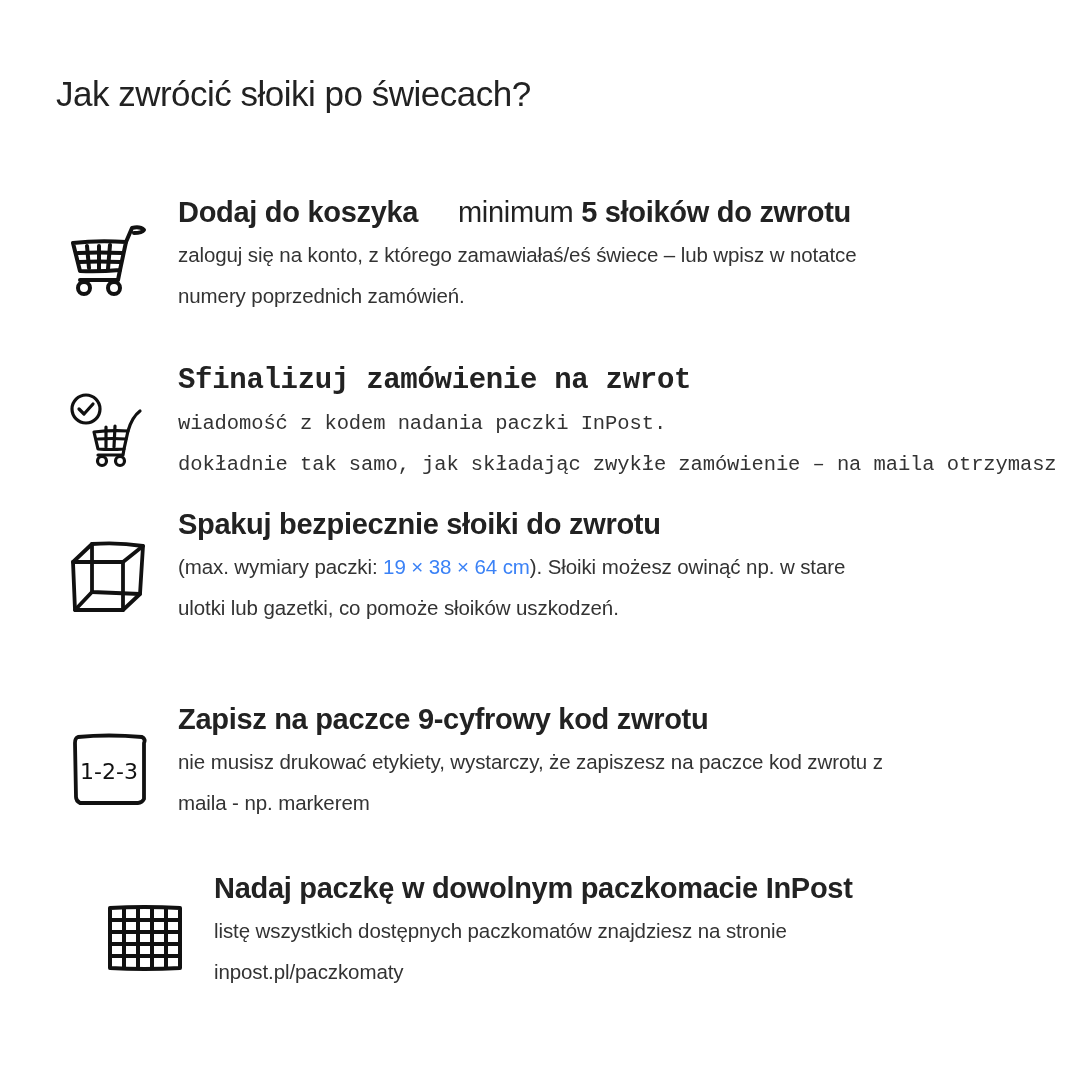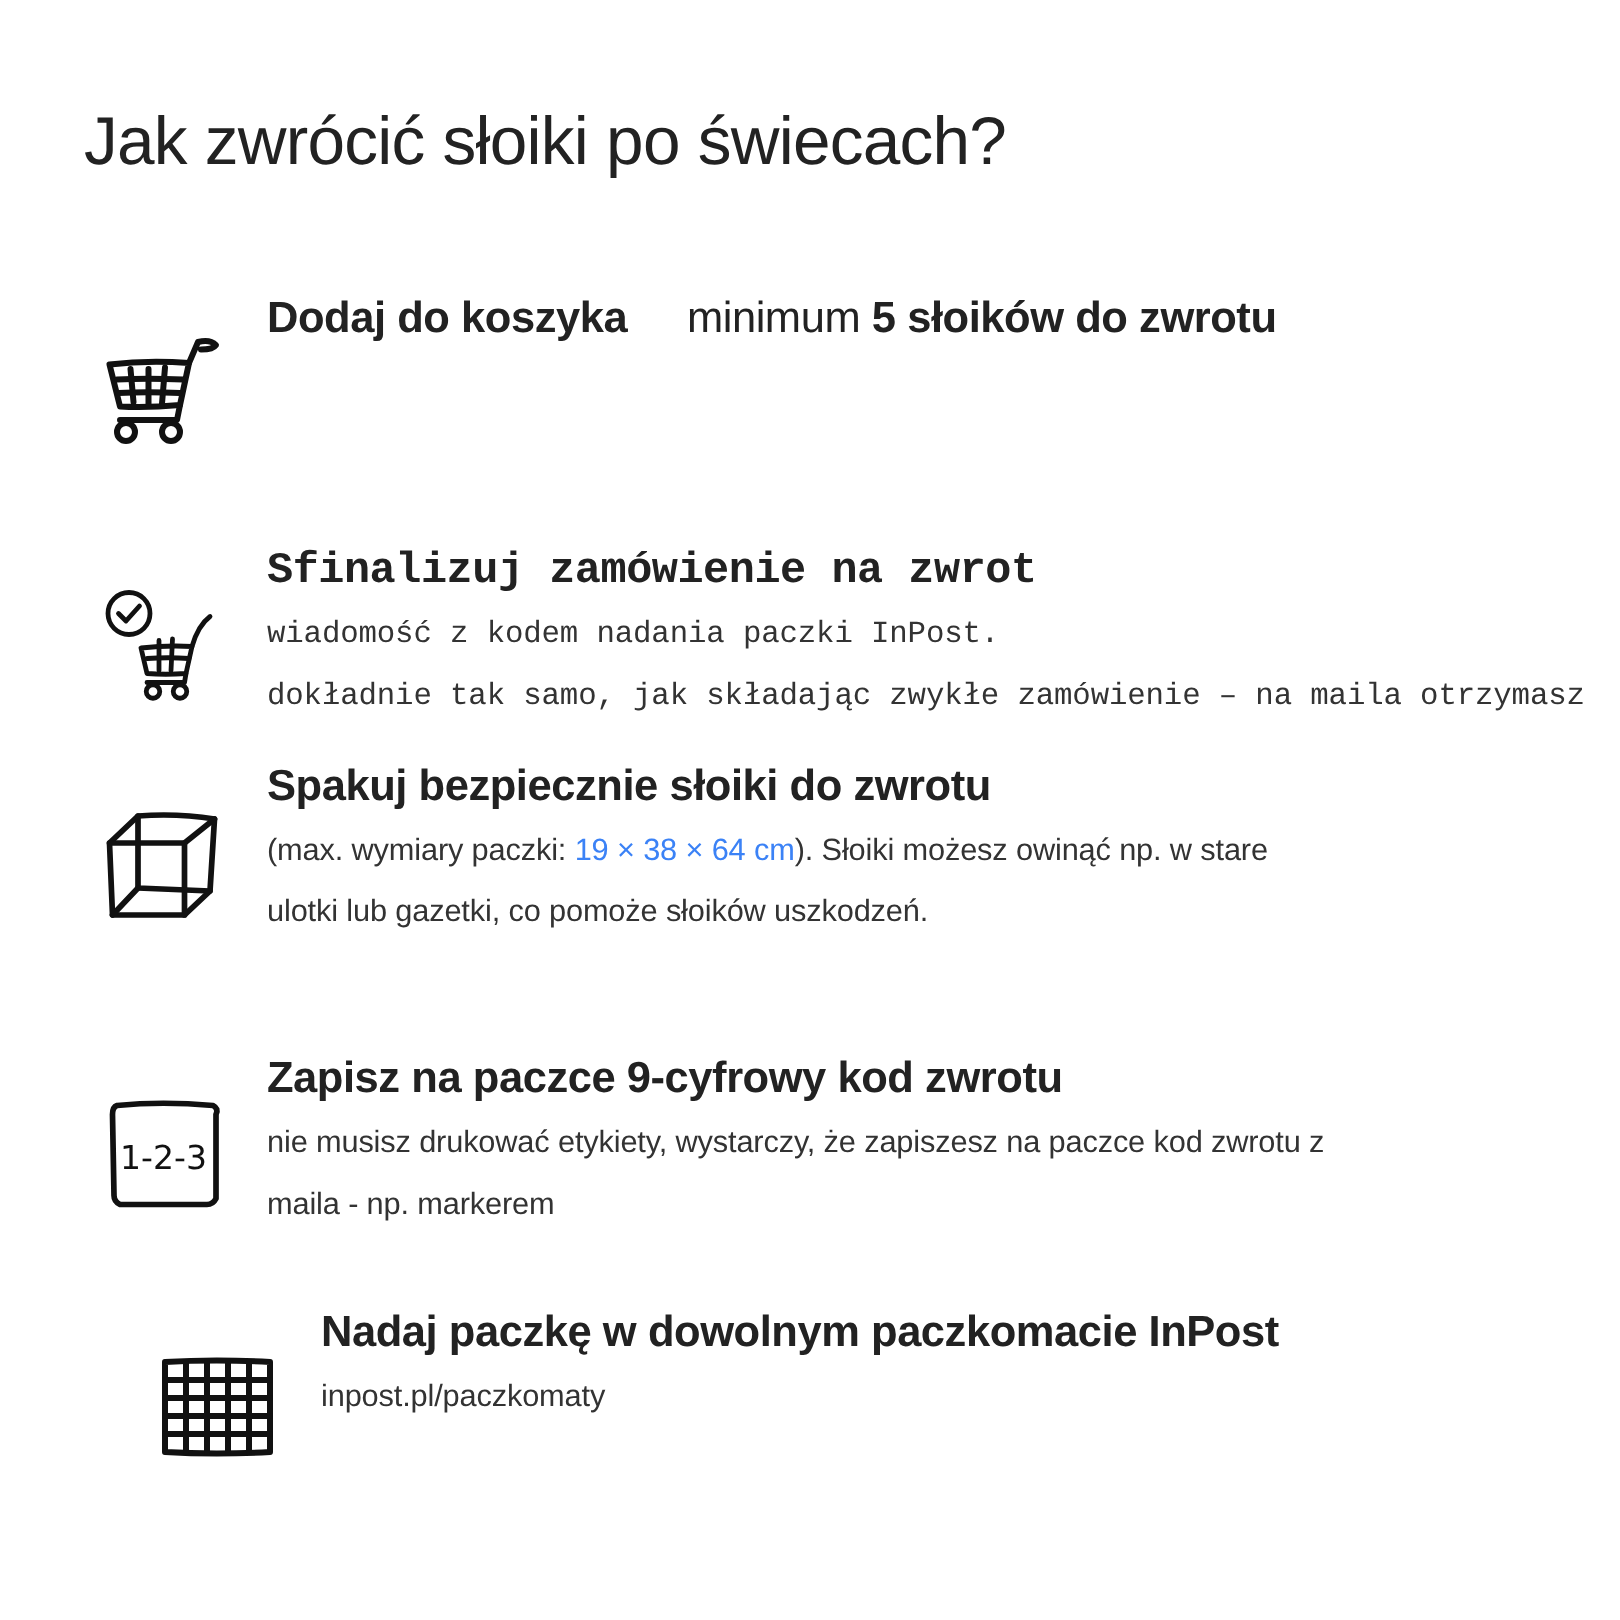--- a/index.html
+++ b/index.html
@@ -3,21 +3,21 @@
 <meta charset="utf-8">
 <style>
   html, body { margin: 0; padding: 0; }
   body {
     width: 1080px; height: 1080px; background: #ffffff; overflow: hidden;
     font-family: "Liberation Sans", "DejaVu Sans", sans-serif;
     color: #222222; position: relative;
   }
   .page-title {
     position: absolute; left: 56px; top: 64px; margin: 0;
-    font-size: 45px; font-weight: 500; letter-spacing: -0.5px; color: #222;
+    font-size: 35px; font-weight: 500; letter-spacing: -0.5px; color: #222;
     line-height: 60px; white-space: nowrap;
   }
   .step { position: absolute; left: 0; width: 1080px; height: 150px; }
   .step-icon { position: absolute; left: 68px; width: 82px; height: 82px; }
   .step-icon svg { width: 100%; height: 100%; display: block; }
   .step-text { position: absolute; left: 178px; top: 0; width: 860px; }
   .step-heading {
     margin: 0; font-size: 29px; line-height: 40px; font-weight: 600;
     color: #222; letter-spacing: -0.3px; white-space: nowrap;
   }
@@ -43,20 +43,24 @@
       <path d="M19 24 L21 46 M31 24 L31 48 M42 23 L40 47"></path>
       <path d="M10 31 Q30 30 54 31 M11 40 Q30 39 52 40"></path>
       <circle cx="16" cy="66" r="6"></circle>
       <circle cx="46" cy="66" r="6"></circle>
     </svg>
   </div>
   <div class="step-text">
     <h2 class="step-heading">
       <span>Dodaj do koszyka</span><span class="light"> minimum </span><span>5 słoików do zwrotu</span>
     </h2>
+    <p class="step-body">
+      <span class="line">zaloguj się na konto, z którego zamawiałaś/eś świece – lub wpisz w notatce</span>
+      <span class="line">numery poprzednich zamówień.</span>
+    </p>
   </div>
 </div>
 
 <div class="step" style="top:361px;font-family:Liberation Mono, monospace;">
   <div class="step-icon" style="top:28px;">
     <svg viewBox="0 0 82 82" fill="none" stroke="#111" stroke-width="3.2" stroke-linecap="round" stroke-linejoin="round">
       <circle cx="18" cy="20" r="14"></circle>
       <path d="M11 20 L16 25 L25 15"></path>
       <path d="M26 43 Q44 41 60 42 L56 60 Q42 61 30 60 Z"></path>
       <path d="M60 42 Q64 28 72 22"></path>
@@ -115,16 +119,17 @@
   <div class="step-icon" style="top:30px;">
     <svg viewBox="0 0 82 82" fill="none" stroke="#111" stroke-width="4" stroke-linecap="round" stroke-linejoin="round">
       <path d="M6 10 Q40 8 76 10 L76 70 Q40 72 6 70 Z"></path>
       <path d="M20 10 L20 70 M34 10 L34 70 M48 10 L48 70 M62 10 L62 70"></path>
       <path d="M6 22 L76 22 M6 34 L76 34 M6 46 L76 46 M6 58 L76 58"></path>
     </svg>
   </div>
   <div class="step-text">
     <h2 class="step-heading">Nadaj paczkę w dowolnym paczkomacie InPost</h2>
     <p class="step-body">
+      <span class="line">listę wszystkich dostępnych paczkomatów znajdziesz na stronie</span>
       <span class="line">inpost.pl/paczkomaty</span>
     </p>
   </div>
 </div>
 
 </body></html>

